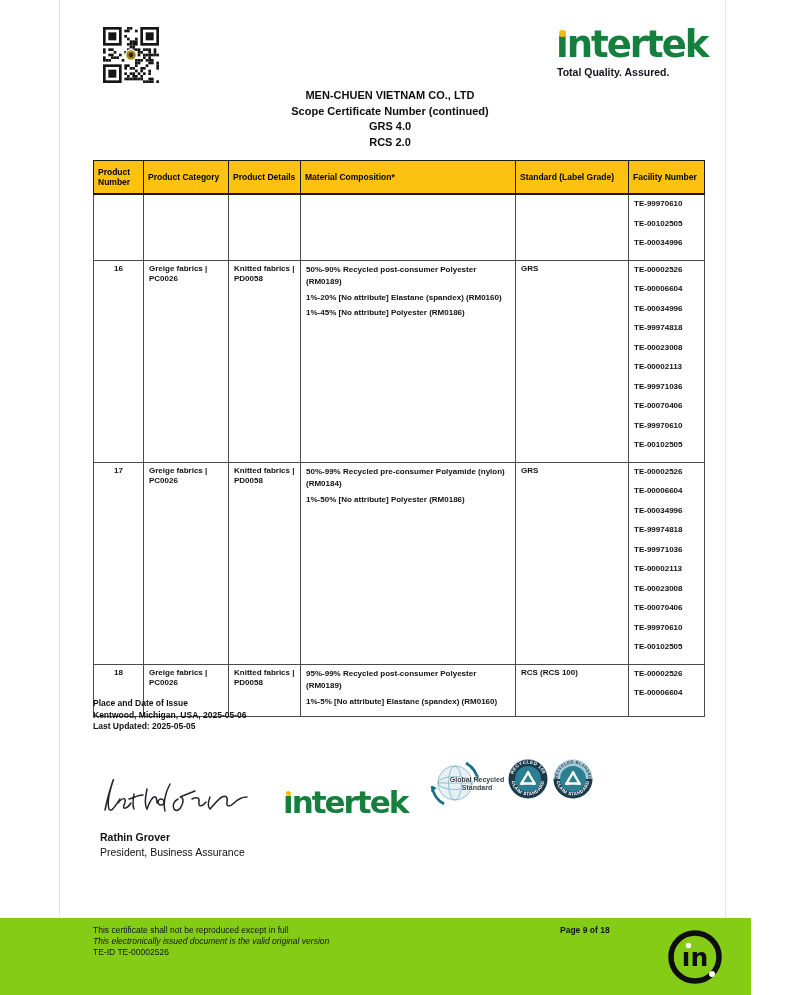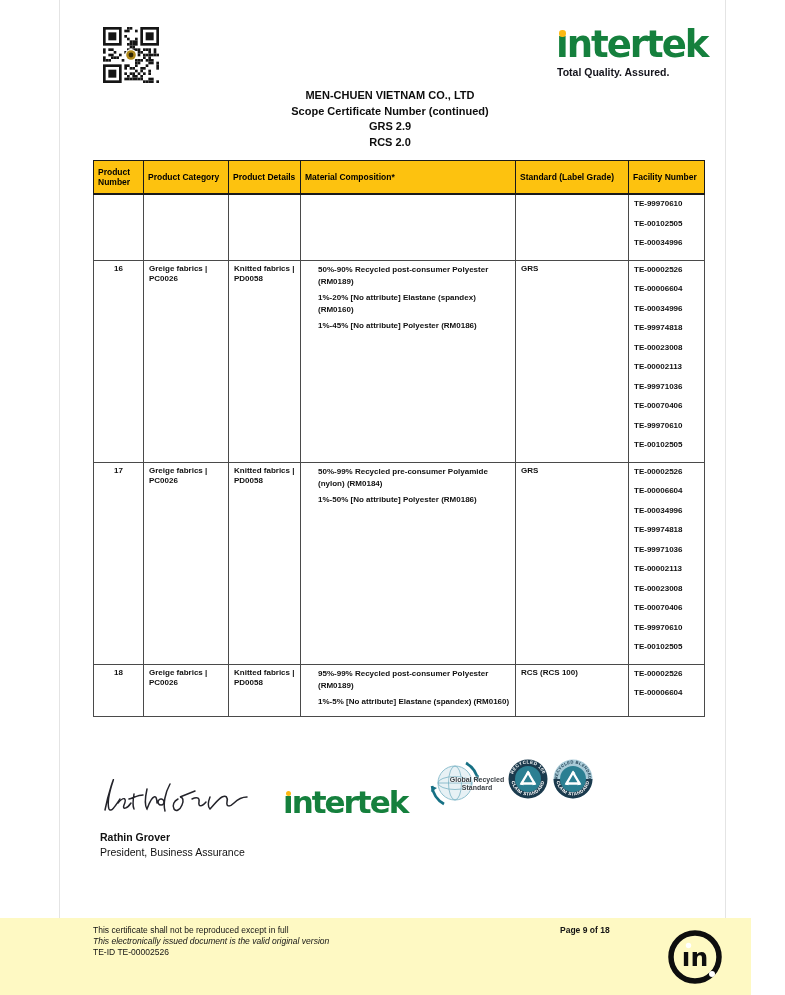--- a/index.html
+++ b/index.html
@@ -26,42 +26,42 @@
   #tbl th{background:#FDC20F;border:1px solid #1a1a1a;border-bottom:2px solid #1a1a1a;
           font-size:8.5px;font-weight:bold;text-align:left;padding:3px 4px;height:26px;color:#000;}
   #tbl th.num{text-align:left;}
   #tbl td{border:1px solid #4a4a4a;vertical-align:top;font-size:8px;font-weight:600;
           padding:3px 5px;line-height:10.5px;color:#101010;}
   #tbl td.num{text-align:center;}
   #tbl tbody tr:nth-child(1){height:58px;}
   #tbl tbody tr:nth-child(2){height:195px;}
   #tbl tbody tr:nth-child(3){height:193px;}
   #tbl tbody tr:nth-child(4){height:52px;}
-  .comp-line{line-height:12.5px;margin-bottom:3px;margin-left:12px;}
+  .comp-line{line-height:12.5px;margin-bottom:3px;}
   .fac-line{line-height:11px;margin-bottom:8.5px;}
   .c1{width:50px;} .c2{width:85px;} .c3{width:72px;} .c4{width:215px;} .c5{width:113px;} .c6{width:76px;}
 
   
   #issue{position:absolute;left:93px;top:698px;font-size:8.5px;font-weight:bold;line-height:11.5px;color:#101010;}
 
   
   #sig-svg{position:absolute;left:98px;top:768px;}
   #signer-name{position:absolute;left:100px;top:831px;font-size:10.5px;font-weight:bold;}
   #signer-title{position:absolute;left:100px;top:846px;font-size:10.5px;text-align:center;}
 
   
   #grs-logo{position:absolute;left:428px;top:757px;width:80px;height:54px;}
   #grs-text{position:absolute;left:446px;top:776px;width:62px;text-align:center;
             font-size:7px;font-weight:bold;line-height:8px;color:#3c4146;
             text-shadow:0 0 2px #fff,0 0 2px #fff;}
   #badge-100{position:absolute;left:508px;top:759px;}
   #badge-blend{position:absolute;left:553px;top:759px;}
 
   
-  #footer{position:absolute;left:0;top:918px;width:751px;height:77px;background:#fef9c3;}
+  #footer{position:absolute;left:0;top:918px;width:751px;height:77px;background:#84cc16;}
   #footer-lines{position:absolute;left:93px;top:7px;font-size:8.5px;line-height:11px;color:#141414;}
   #footer-line2{font-style:italic;}
   #page-num{position:absolute;left:560px;top:7px;font-size:8.5px;font-weight:bold;color:#141414;}
   #itk-mark{position:absolute;left:665px;top:9px;}
 </style>
 </head>
 <body>
 
 <div id="page">
   <div id="edge-l" class="edge"></div>
@@ -185,21 +185,21 @@
       <rect x="2.6666666666666665" y="40" width="13.333333333333332" height="13.333333333333332" fill="#fff"></rect>
       <rect x="5.333333333333333" y="42.666666666666664" width="8" height="8" fill="#151515"></rect>
       <circle cx="28" cy="28" r="6" fill="#fff"></circle>
       <circle cx="28" cy="28" r="4.8" fill="#b08a1c"></circle>
       <circle cx="28" cy="28" r="2.4" fill="#2f2605"></circle>
     </svg>
 
   <div id="cert-head">
     <div>MEN-CHUEN VIETNAM CO., LTD</div>
     <div>Scope Certificate Number  (continued)</div>
-    <div>GRS 2.9</div>
+    <div>GRS 4.0</div>
     <div>RCS 2.0</div>
   </div>
 
   <div id="itk-top" class="itk-logo">
     <span class="itk-word">ıntertek</span>
     <span class="dot"></span>
   </div>
   <div id="tagline">Total Quality. Assured.</div>
 
   <table id="tbl">
@@ -289,20 +289,25 @@
           </td>
           <td>RCS (RCS 100)</td>
           <td>
             <div class="fac-line">TE-00002526</div>
             <div class="fac-line">TE-00006604</div>
           </td>
         </tr>
       </tbody>
   </table>
 
+  <div id="issue">
+    <div>Place and Date of Issue</div>
+    <div>Kentwood, Michigan, USA, 2025-05-06</div>
+    <div>Last Updated: 2025-05-05</div>
+  </div>
 
   <svg id="sig-svg" width="152" height="58" viewBox="0 0 152 58">
     <g fill="none" stroke="#23232a" stroke-width="1.5" stroke-linecap="round">
       <path d="M7,42 C11,22 17,7 15,13 C12,22 9,35 11,41 C13,45 18,37 22,31"></path>
       <path d="M20,35 C26,28 29,30 26,37 C24,42 29,41 33,35 M36,26 C35,32 35,39 36,41 M31,31 C37,29 41,27 45,27"></path>
       <path d="M49,21 C47,30 47,38 49,41 C51,36 53,30 56,29 C58,28 59,31 59,35 M63,31 a3,3 0 1,0 0.1,0"></path>
       <path d="M72,16 C67,25 65,36 67,43"></path>
       <path d="M80,31 C76,33 74,37 76,41 C78,44 82,42 84,37 C86,33 85,29 82,29 C87,27 92,25 97,23"></path>
       <path d="M94,31 C98,29 102,29 101,34 C100,39 104,39 108,34 M112,29 C110,34 110,39 112,41 C116,37 120,31 124,29 C128,27 130,29 129,34 C128,39 132,39 136,35 C140,31 145,29 149,29"></path>
     </g>

